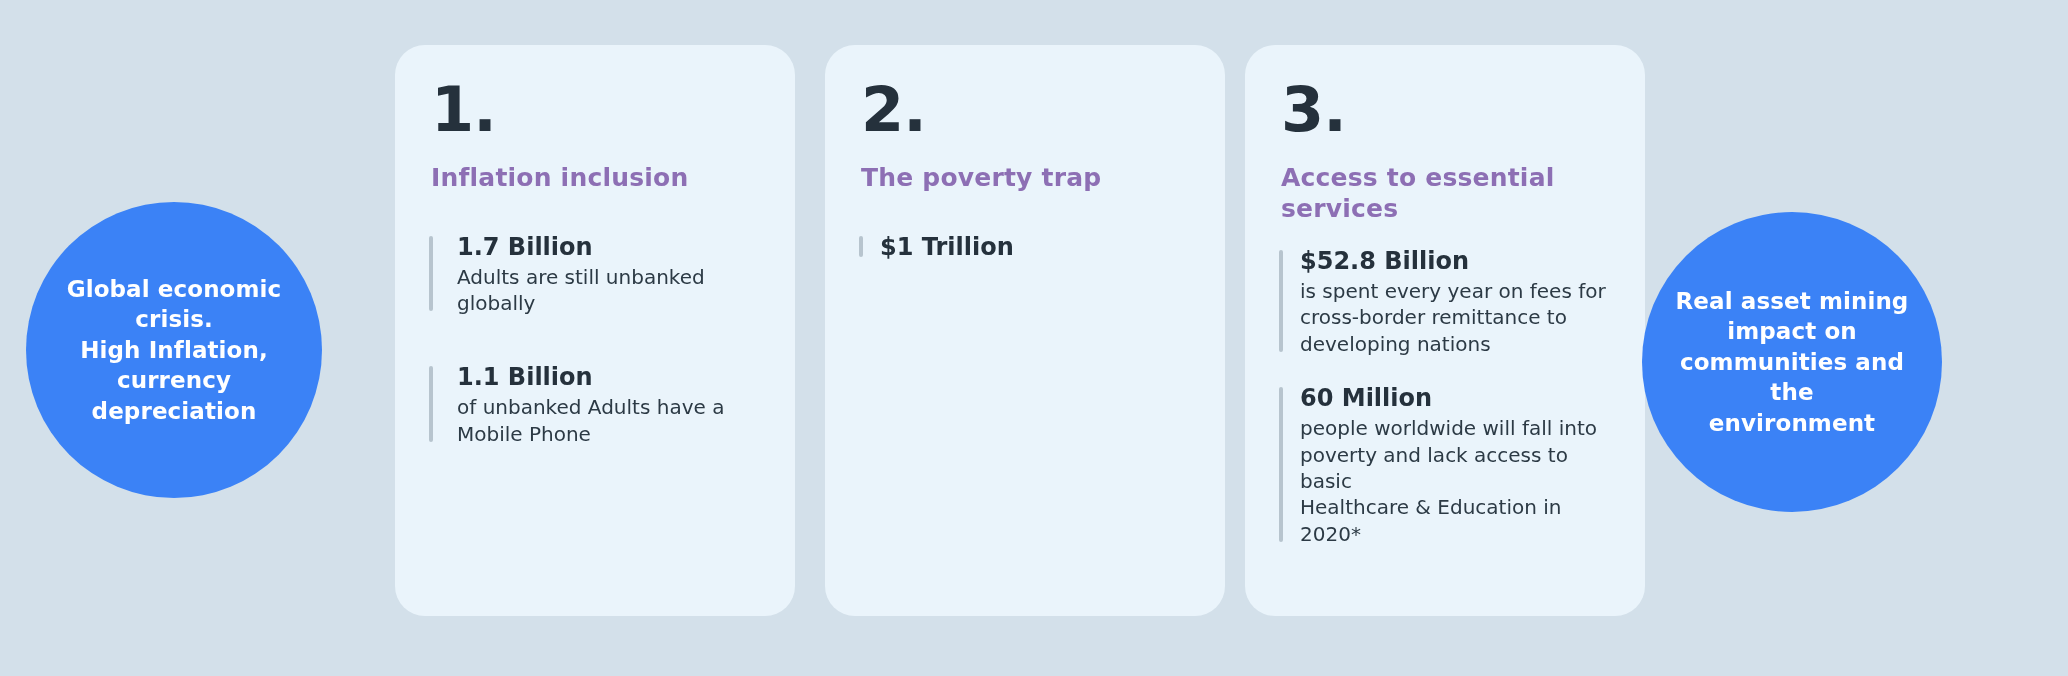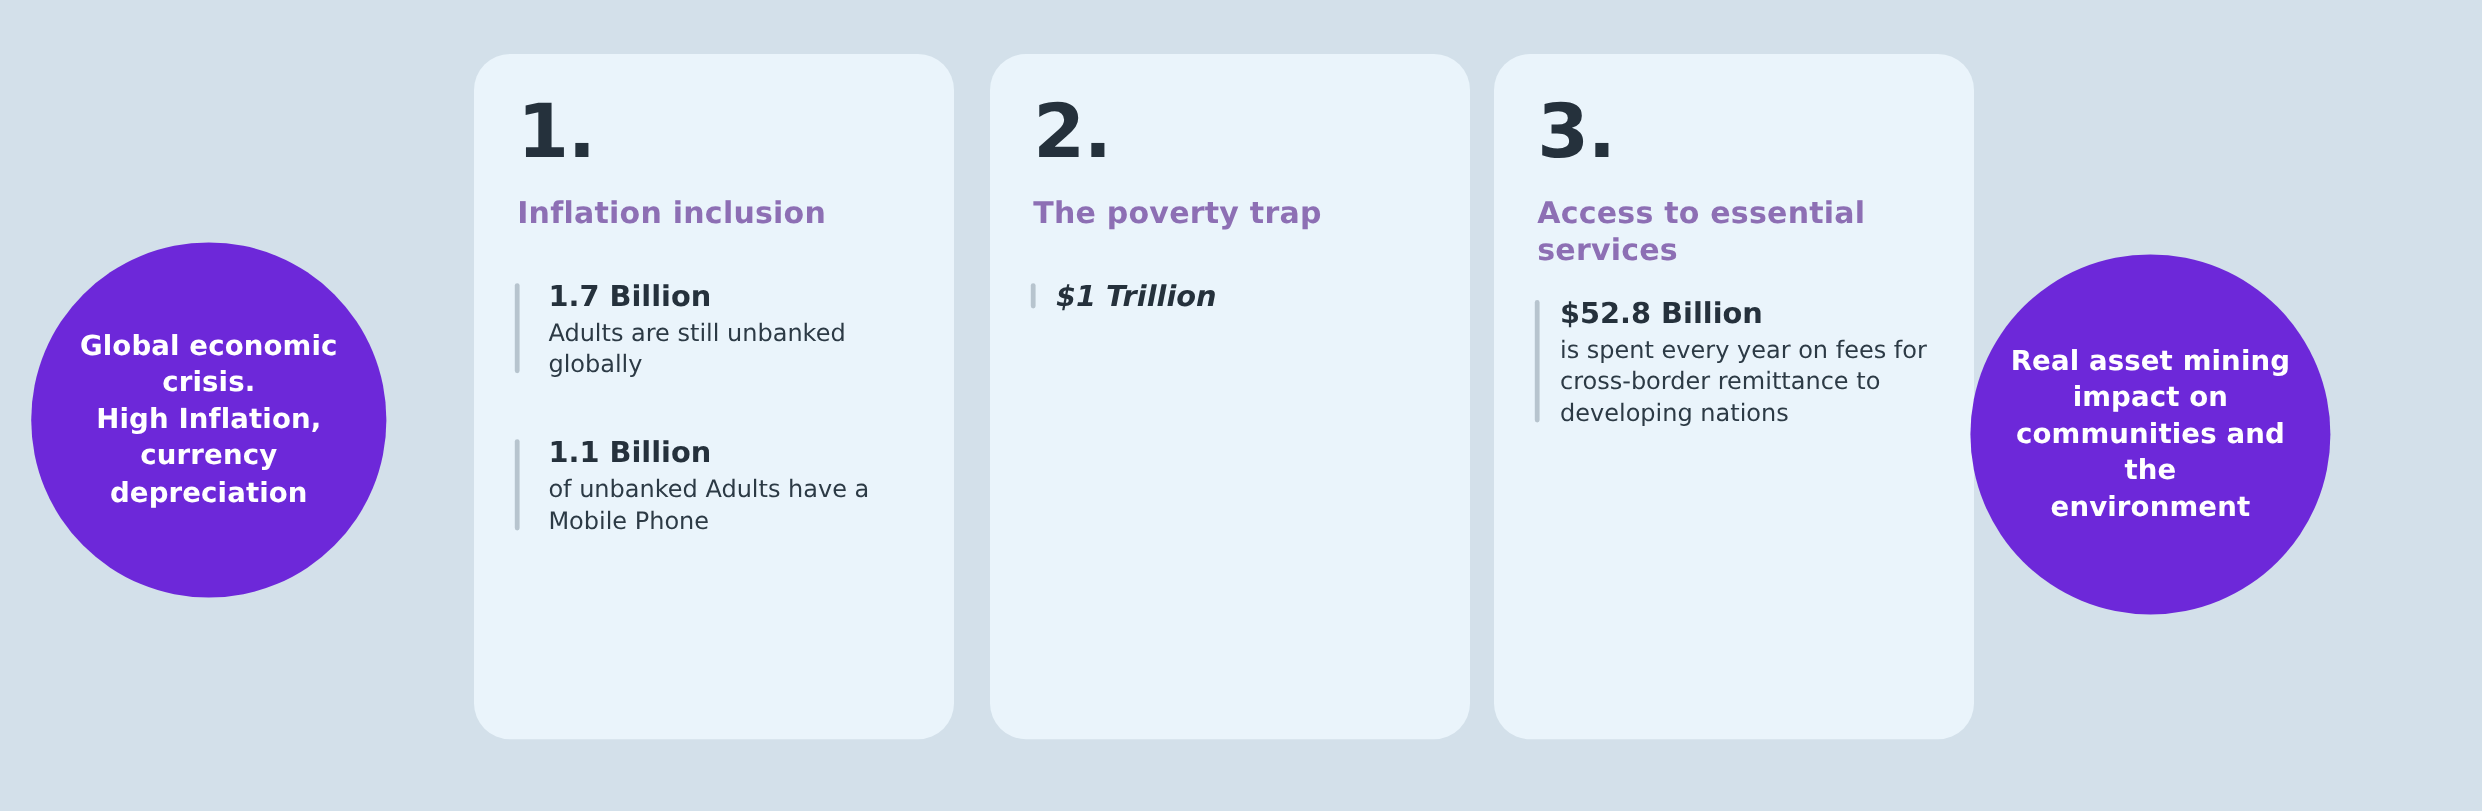--- a/index.html
+++ b/index.html
@@ -17,21 +17,21 @@
   #stage {
     position: relative;
     width: 2068px;
     height: 676px;
   }
 
   
   .circle {
     position: absolute;
     border-radius: 50%;
-    background: #6d28d9;
+    background: #3b82f6;
     display: flex;
     align-items: center;
     justify-content: center;
     box-sizing: border-box;
   }
   .circle-text {
     color: #ffffff;
     font-weight: bold;
     font-size: 23px;
     line-height: 1.33;
@@ -115,21 +115,21 @@
     font-size: 20px;
     font-weight: normal;
     line-height: 1.32;
     margin-top: 2px;
     white-space: pre-line;
   }
 
   
   #card-1 .stats { margin-top: 38px; }
   #card-1 .stat  { margin-bottom: 46px; padding-left: 28px; }
-  #card-2 .stats { margin-top: 38px; font-style: italic; }
+  #card-2 .stats { margin-top: 38px; }
   #card-2 .stat  { margin-bottom: 46px; }
   #card-3 .stats { margin-top: 22px; }
   #card-3 .stat  { margin-bottom: 26px; }
 </style>
 </head>
 <body>
 
 <div id="stage">
 
   <div class="circle" id="circle-left">
@@ -176,20 +176,27 @@
     <div class="card-number">3.</div>
     <div class="card-subtitle">Access to essential services</div>
     <div class="stats">
       <div class="stat">
         <div class="stat-bar"></div>
         <div class="stat-value">$52.8 Billion</div>
         <div class="stat-desc">is spent every year on fees for
 cross-border remittance to
 developing nations</div>
       </div>
+      <div class="stat">
+        <div class="stat-bar"></div>
+        <div class="stat-value">60 Million</div>
+        <div class="stat-desc">people worldwide will fall into
+poverty and lack access to basic
+Healthcare &amp; Education in 2020*</div>
+      </div>
     </div>
   </div>
 
   <div class="circle" id="circle-right">
     <div class="circle-text">Real asset  mining
 impact on
 communities and the
 environment</div>
   </div>
 

